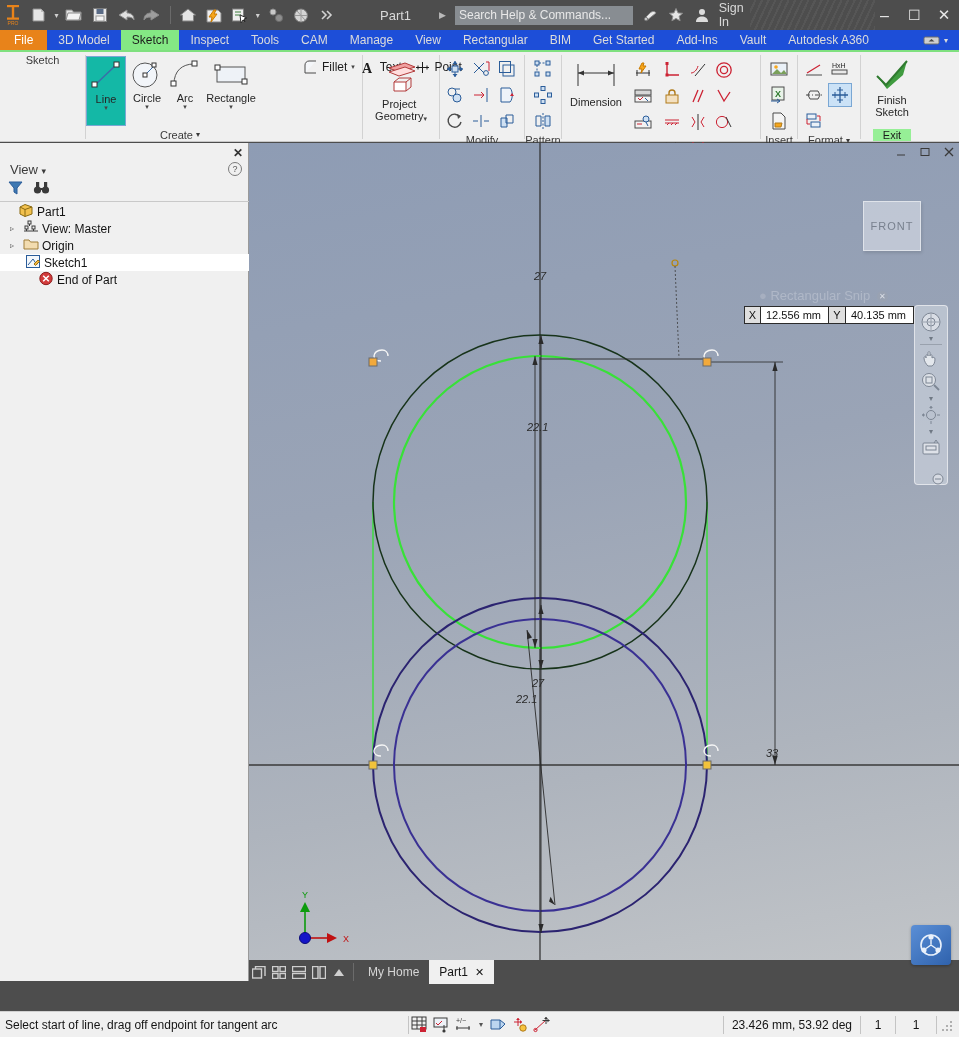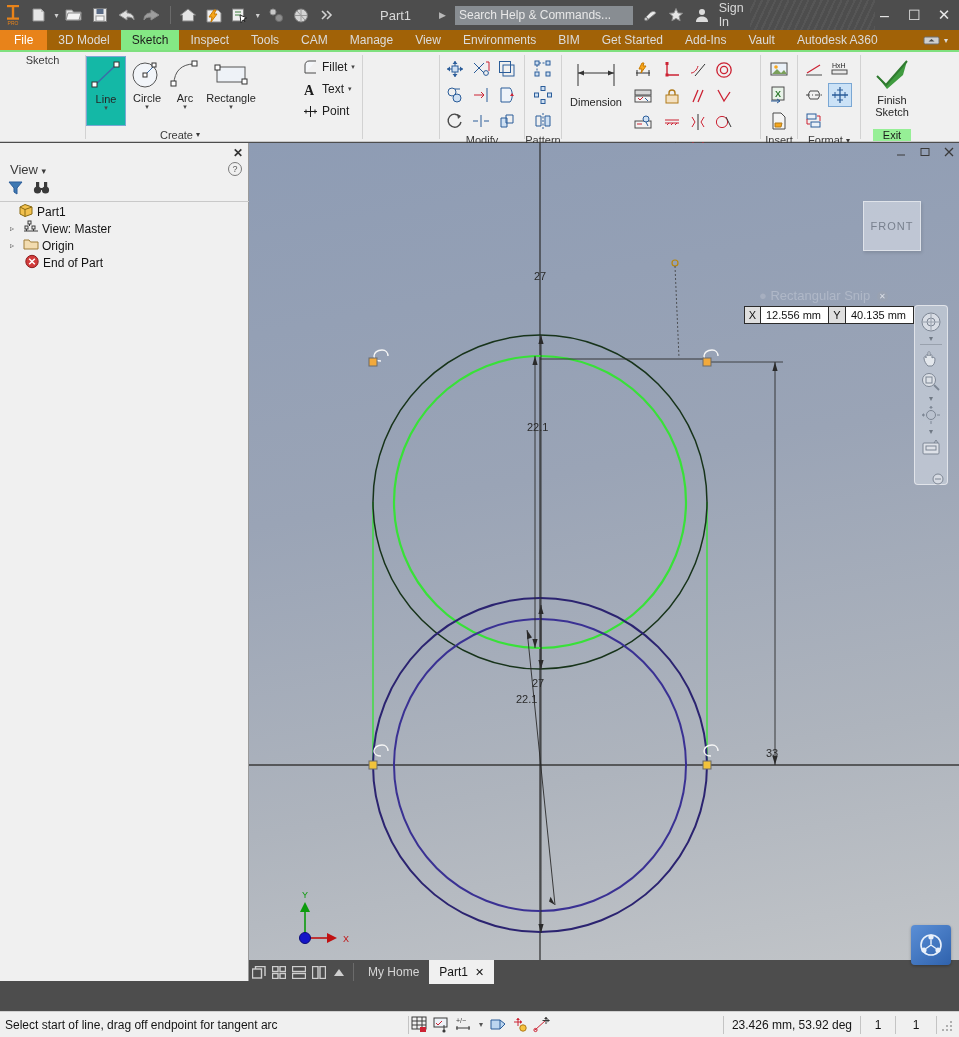--- a/index.html
+++ b/index.html
@@ -34,21 +34,21 @@
             justify-content:center; color:#e8e8e8; font-size:14px; }
   #hatch {
     position:absolute; left:750px; top:0; width:125px; height:30px;
     background: repeating-linear-gradient(115deg,#4d4d4d 0 4px,#565656 4px 6px);
     pointer-events:none;
   }
 
   
   #tabbar {
     position:absolute; left:0; top:30px; width:959px; height:22px;
-    background:#a16207; display:flex; align-items:stretch;
+    background:#1d4ed8; display:flex; align-items:stretch;
     border-bottom:2px solid #7fe07f;
   }
   .rtab { padding:0 11px; display:flex; align-items:center; color:#dcdcdc; font-size:12px; }
   .rtab.file { background:#e8831a; color:#fff; padding:0 14px; }
   .rtab.active { background:#84e884; color:#1c1c1c; }
 
   
   #ribbon {
     position:absolute; left:0; top:52px; width:959px; height:90px;
     background:#f0f0f0; border-bottom:1px solid #c8c8c8;
@@ -176,21 +176,21 @@
     background:#f0f0f0; display:flex; align-items:center;
     border-top:1px solid #d0d0d0;
   }
   #status-msg { font-size:12px; color:#141414; padding-left:5px; flex:0 0 auto; }
   .sb-sep { width:1px; height:18px; background:#c4c4c4; }
   .sb-ico { width:22px; height:20px; display:flex; align-items:center; justify-content:center; }
   .sb-cell { font-size:12px; color:#141414; padding:0 8px; display:flex; align-items:center;
              height:26px; justify-content:center; }
   #status-left-strip { position:absolute; left:0; top:1011px; width:249px; height:3px; background:#f0f0f0;}
   
-  .dimtext { position:absolute; font-family:"Liberation Sans", sans-serif; font-size:11px; color:#2a2a2a; z-index:12;}
+  .dimtext { position:absolute; font-family:"Liberation Sans", sans-serif; font-size:11px; color:#2a2a2a; z-index:12;font-style:italic;}
 </style>
 </head>
 <body>
 
 <div id="titlebar">
   <div class="qat-ico">
     <svg width="16" height="22" viewBox="0 0 16 22">
       <rect x="2" y="1" width="12" height="2.2" fill="#e8831a"></rect>
       <rect x="6.8" y="3" width="2.4" height="11" fill="#e8831a"></rect>
       <rect x="2" y="13.5" width="12" height="2.2" fill="#e8831a"></rect>
@@ -311,21 +311,21 @@
 
 <div id="tabbar">
   <div class="rtab file">File</div>
   <div class="rtab">3D Model</div>
   <div class="rtab active">Sketch</div>
   <div class="rtab">Inspect</div>
   <div class="rtab">Tools</div>
   <div class="rtab">CAM</div>
   <div class="rtab">Manage</div>
   <div class="rtab">View</div>
-  <div class="rtab">Environments</div>
+  <div class="rtab">Rectangular</div>
   <div class="rtab">BIM</div>
   <div class="rtab">Get Started</div>
   <div class="rtab">Add-Ins</div>
   <div class="rtab">Vault</div>
   <div class="rtab">Autodesk A360</div>
   <div style="flex:1"></div>
   <div class="rtab" style="gap:4px">
     <svg width="17" height="11" viewBox="0 0 17 11">
         <rect x="1" y="2" width="15" height="7" rx="1.5" fill="#cfcfcf" stroke="#6f6f6f"></rect>
         <path d="M5.5 6.5L8.5 4l3 2.5z" fill="#4a4a4a"></path>
@@ -389,21 +389,21 @@
         <span class="caret">▾</span>
       </div>
     </div>
     <div class="panel-title" style="justify-content:center;padding-right:22px">
       <span>Create</span>
       <span style="font-size:8px">▾</span>
     </div>
   </div>
 
   <div class="panel" style="width:66px">
-    <div class="panel-body" style="flex-direction:column;padding-left:4px">
+    <div class="panel-body" style="flex-direction:row;padding-left:4px">
       <div class="smallbtn">
         <svg width="15" height="15" viewBox="0 0 15 15">
             <path d="M2 13V5C2 2.8 3.8 1 6 1h7" fill="#f4f6f9" stroke="#4a4a4a"></path>
             <path d="M2 13h11" stroke="#4a4a4a"></path>
           </svg>
         <span class="lbl">Fillet</span>
         <span class="caret">▾</span>
       </div>
       <div class="smallbtn">
         <svg width="15" height="15" viewBox="0 0 15 15">
@@ -418,20 +418,36 @@
             <path d="M3 5.5v4M12 5.5v4" stroke="#1d1d1d"></path>
           </svg>
         <span class="lbl">Point</span>
       </div>
     </div>
     <div class="panel-title"></div>
   </div>
   <div class="pdiv"></div>
 
   <div class="panel" style="width:76px">
+    <div class="panel-body">
+      <div class="bigbtn" style="width:76px">
+        <div class="ico">
+          <svg width="44" height="38" viewBox="0 0 44 38">
+            <path d="M10 10l16-5 10 4-16 5z" fill="#f0a0a0" stroke="#b23b3b"></path>
+            <path d="M10 14l16-5 10 4-16 5z" fill="#fdd" stroke="#b23b3b"></path>
+            <path d="M15 24h12v9H15z" fill="#fff" stroke="#b23b3b"></path>
+            <path d="M15 24l5-4h12l-5 4M27 33l5-4v-9" fill="none" stroke="#b23b3b"></path>
+          </svg>
+        </div>
+        <div style="display:flex;align-items:flex-end">
+          <span class="lbl">Project<br>Geometry</span>
+          <span class="caret">▾</span>
+        </div>
+      </div>
+    </div>
     <div class="panel-title"></div>
   </div>
   <div class="pdiv"></div>
 
   <div class="panel" style="width:84px">
     <div class="panel-body" style="flex-wrap:wrap;width:84px;padding-left:2px">
       <div class="gridbtn">
         <svg width="18" height="18" viewBox="0 0 18 18">
             <path d="M9 1v16M1 9h16" stroke="#2a5c99"></path>
             <path d="M9 1l-2.5 3h5zM9 17l-2.5-3h5zM1 9l3-2.5v5zM17 9l-3-2.5v5z" fill="#2a5c99"></path>
@@ -779,21 +795,31 @@
     </div>
     <div class="trow">
       <span class="twist">▹</span>
       <span>
         <svg width="16" height="14" viewBox="0 0 16 14">
             <path d="M1 3h5l1.5 2H15v7H1z" fill="#f2dcb0" stroke="#a07f3a"></path>
           </svg>
       </span>
       <span class="tlabel">Origin</span>
     </div>
-    <div class="trow" style="padding-left:24px">
+    <div class="trow sel" style="padding-left:25px">
+      <span>
+        <svg width="16" height="15" viewBox="0 0 16 15">
+            <rect x="1.5" y="1.5" width="13" height="12" fill="#f3f7fb" stroke="#2a5c99"></rect>
+            <path d="M3 11L8 5l4 6" fill="none" stroke="#2a5c99"></path>
+            <path d="M9 10l4-4 1.5 1.5-4 4z" fill="#f4b73f" stroke="#9a7216"></path>
+          </svg>
+      </span>
+      <span class="tlabel">Sketch1</span>
+    </div>
+    <div class="trow" style="padding-left:38px">
       <span>
         <svg width="16" height="15" viewBox="0 0 16 15">
             <circle cx="8" cy="7.5" r="6.2" fill="#d13b3b" stroke="#8e1f1f"></circle>
             <path d="M5.2 4.7l5.6 5.6M10.8 4.7l-5.6 5.6" stroke="#fff" stroke-width="1.5"></path>
           </svg>
       </span>
       <span class="tlabel">End of Part</span>
     </div>
   </div>
 </div>

